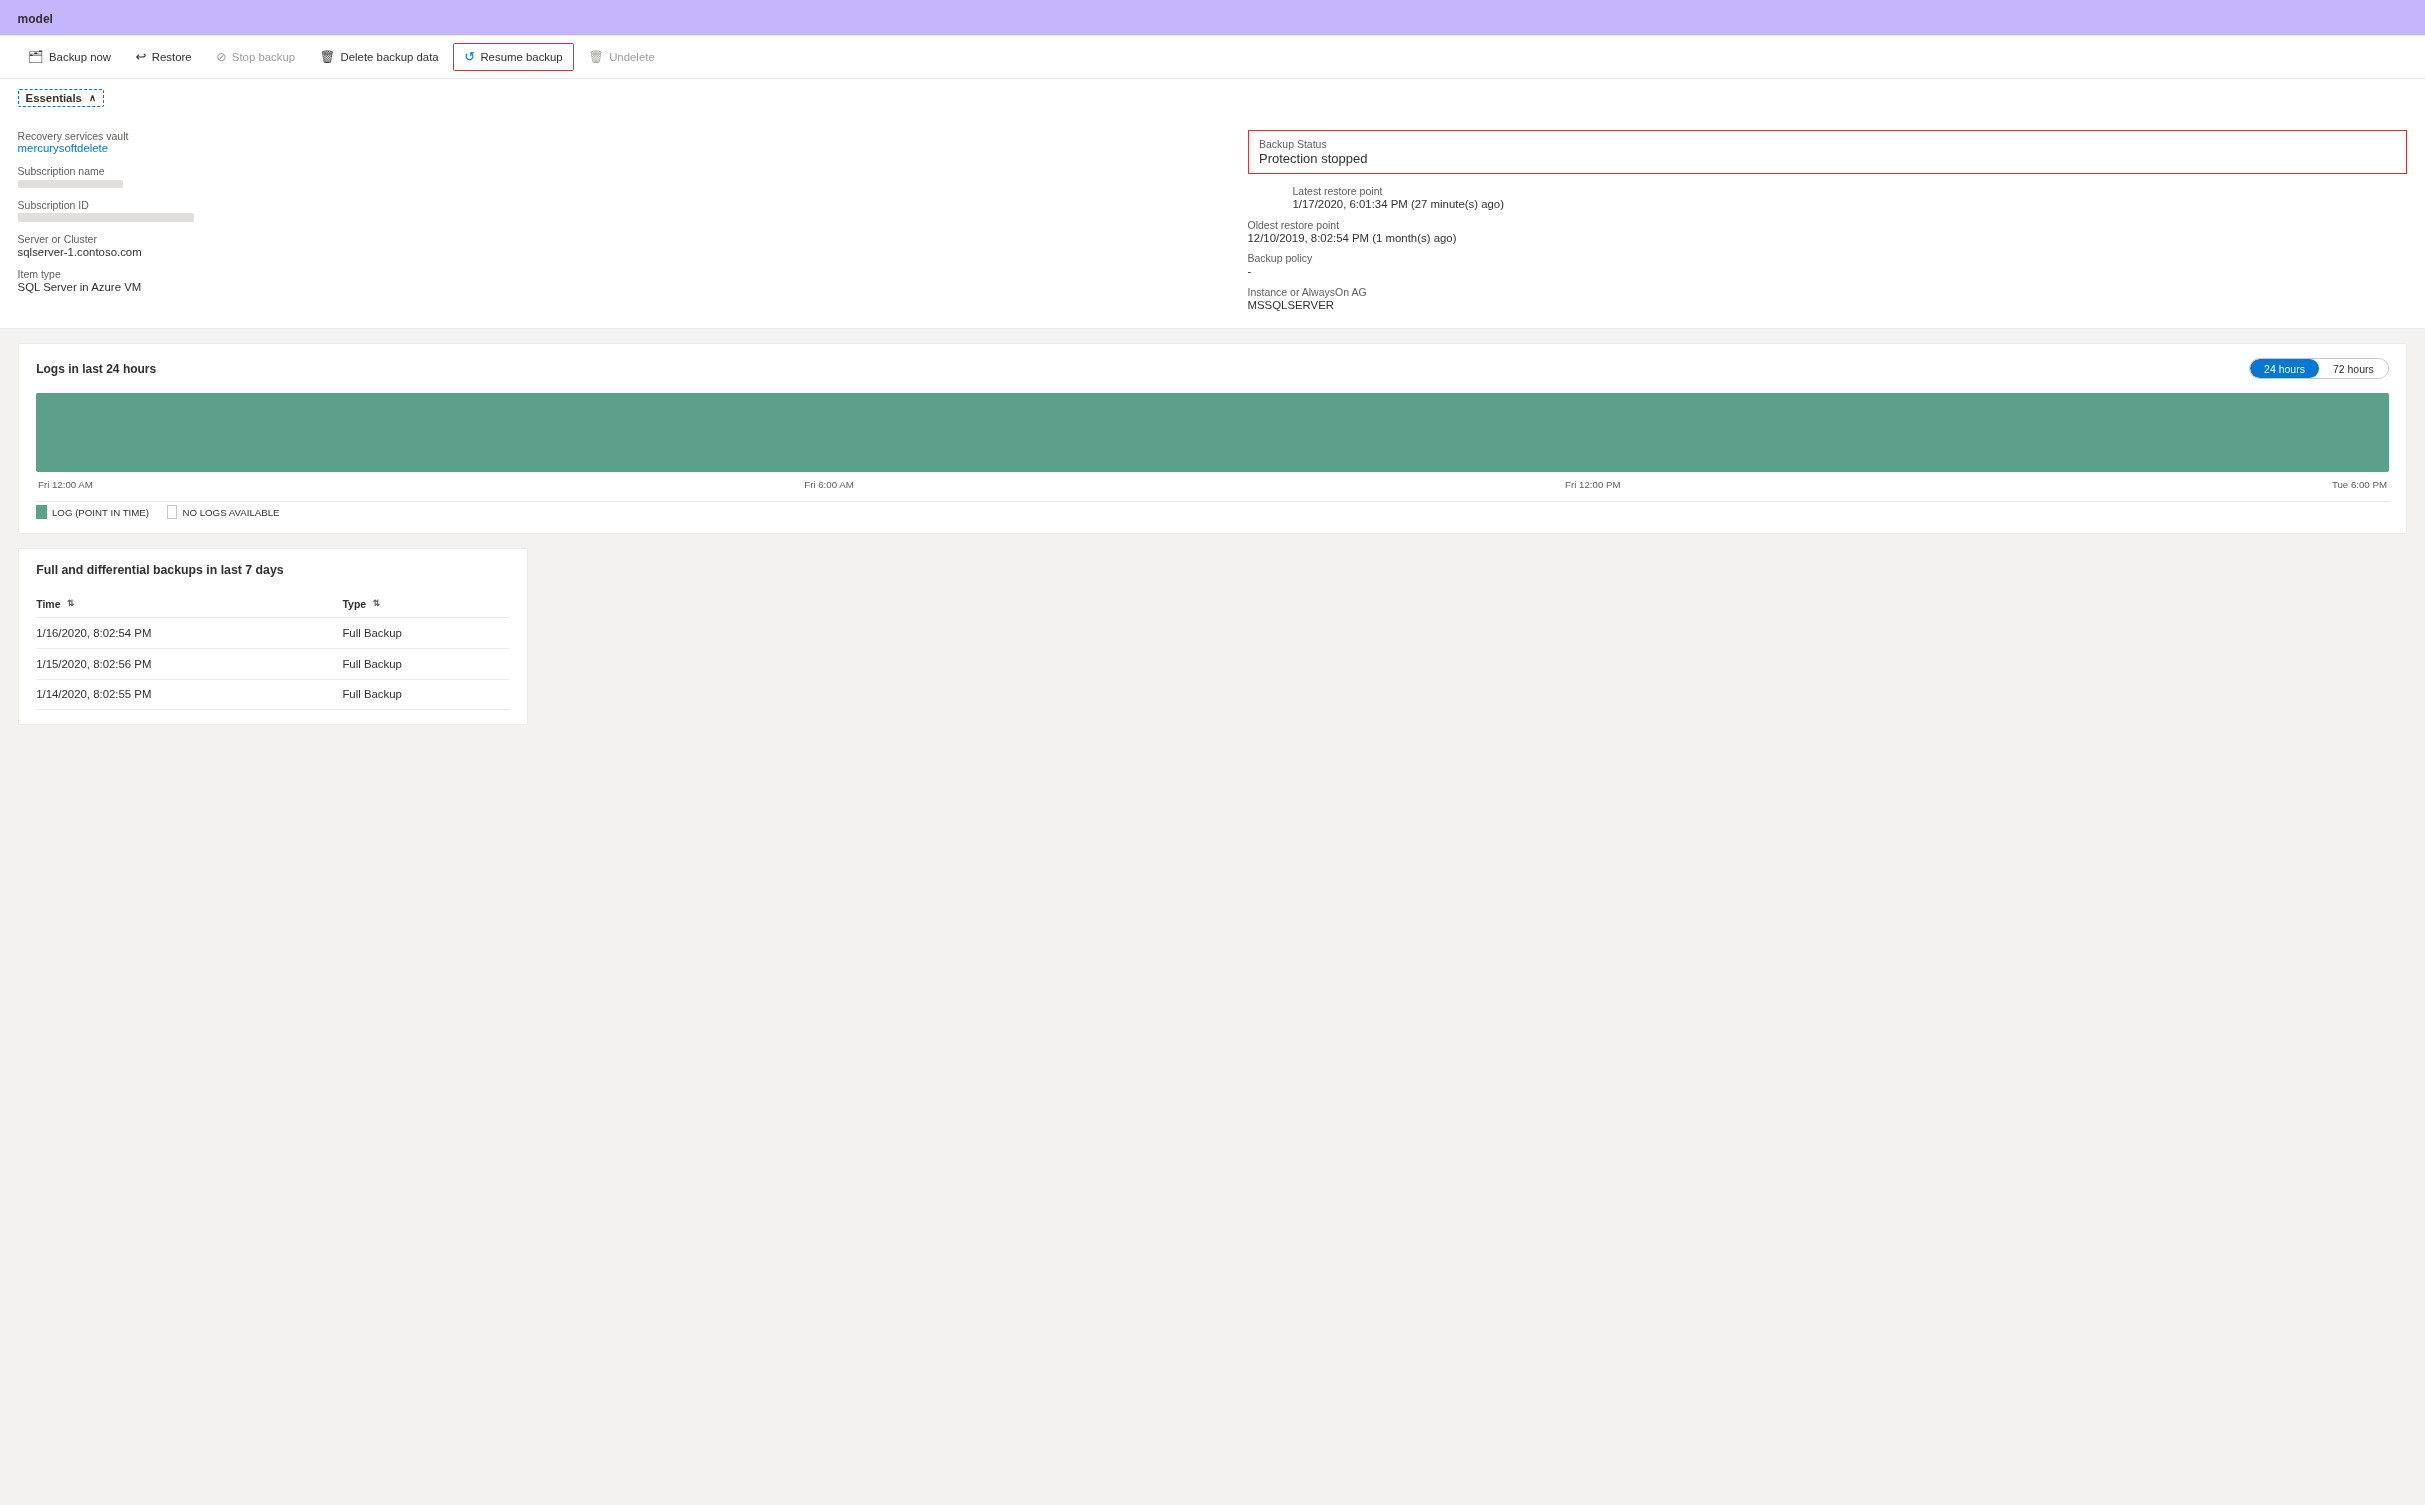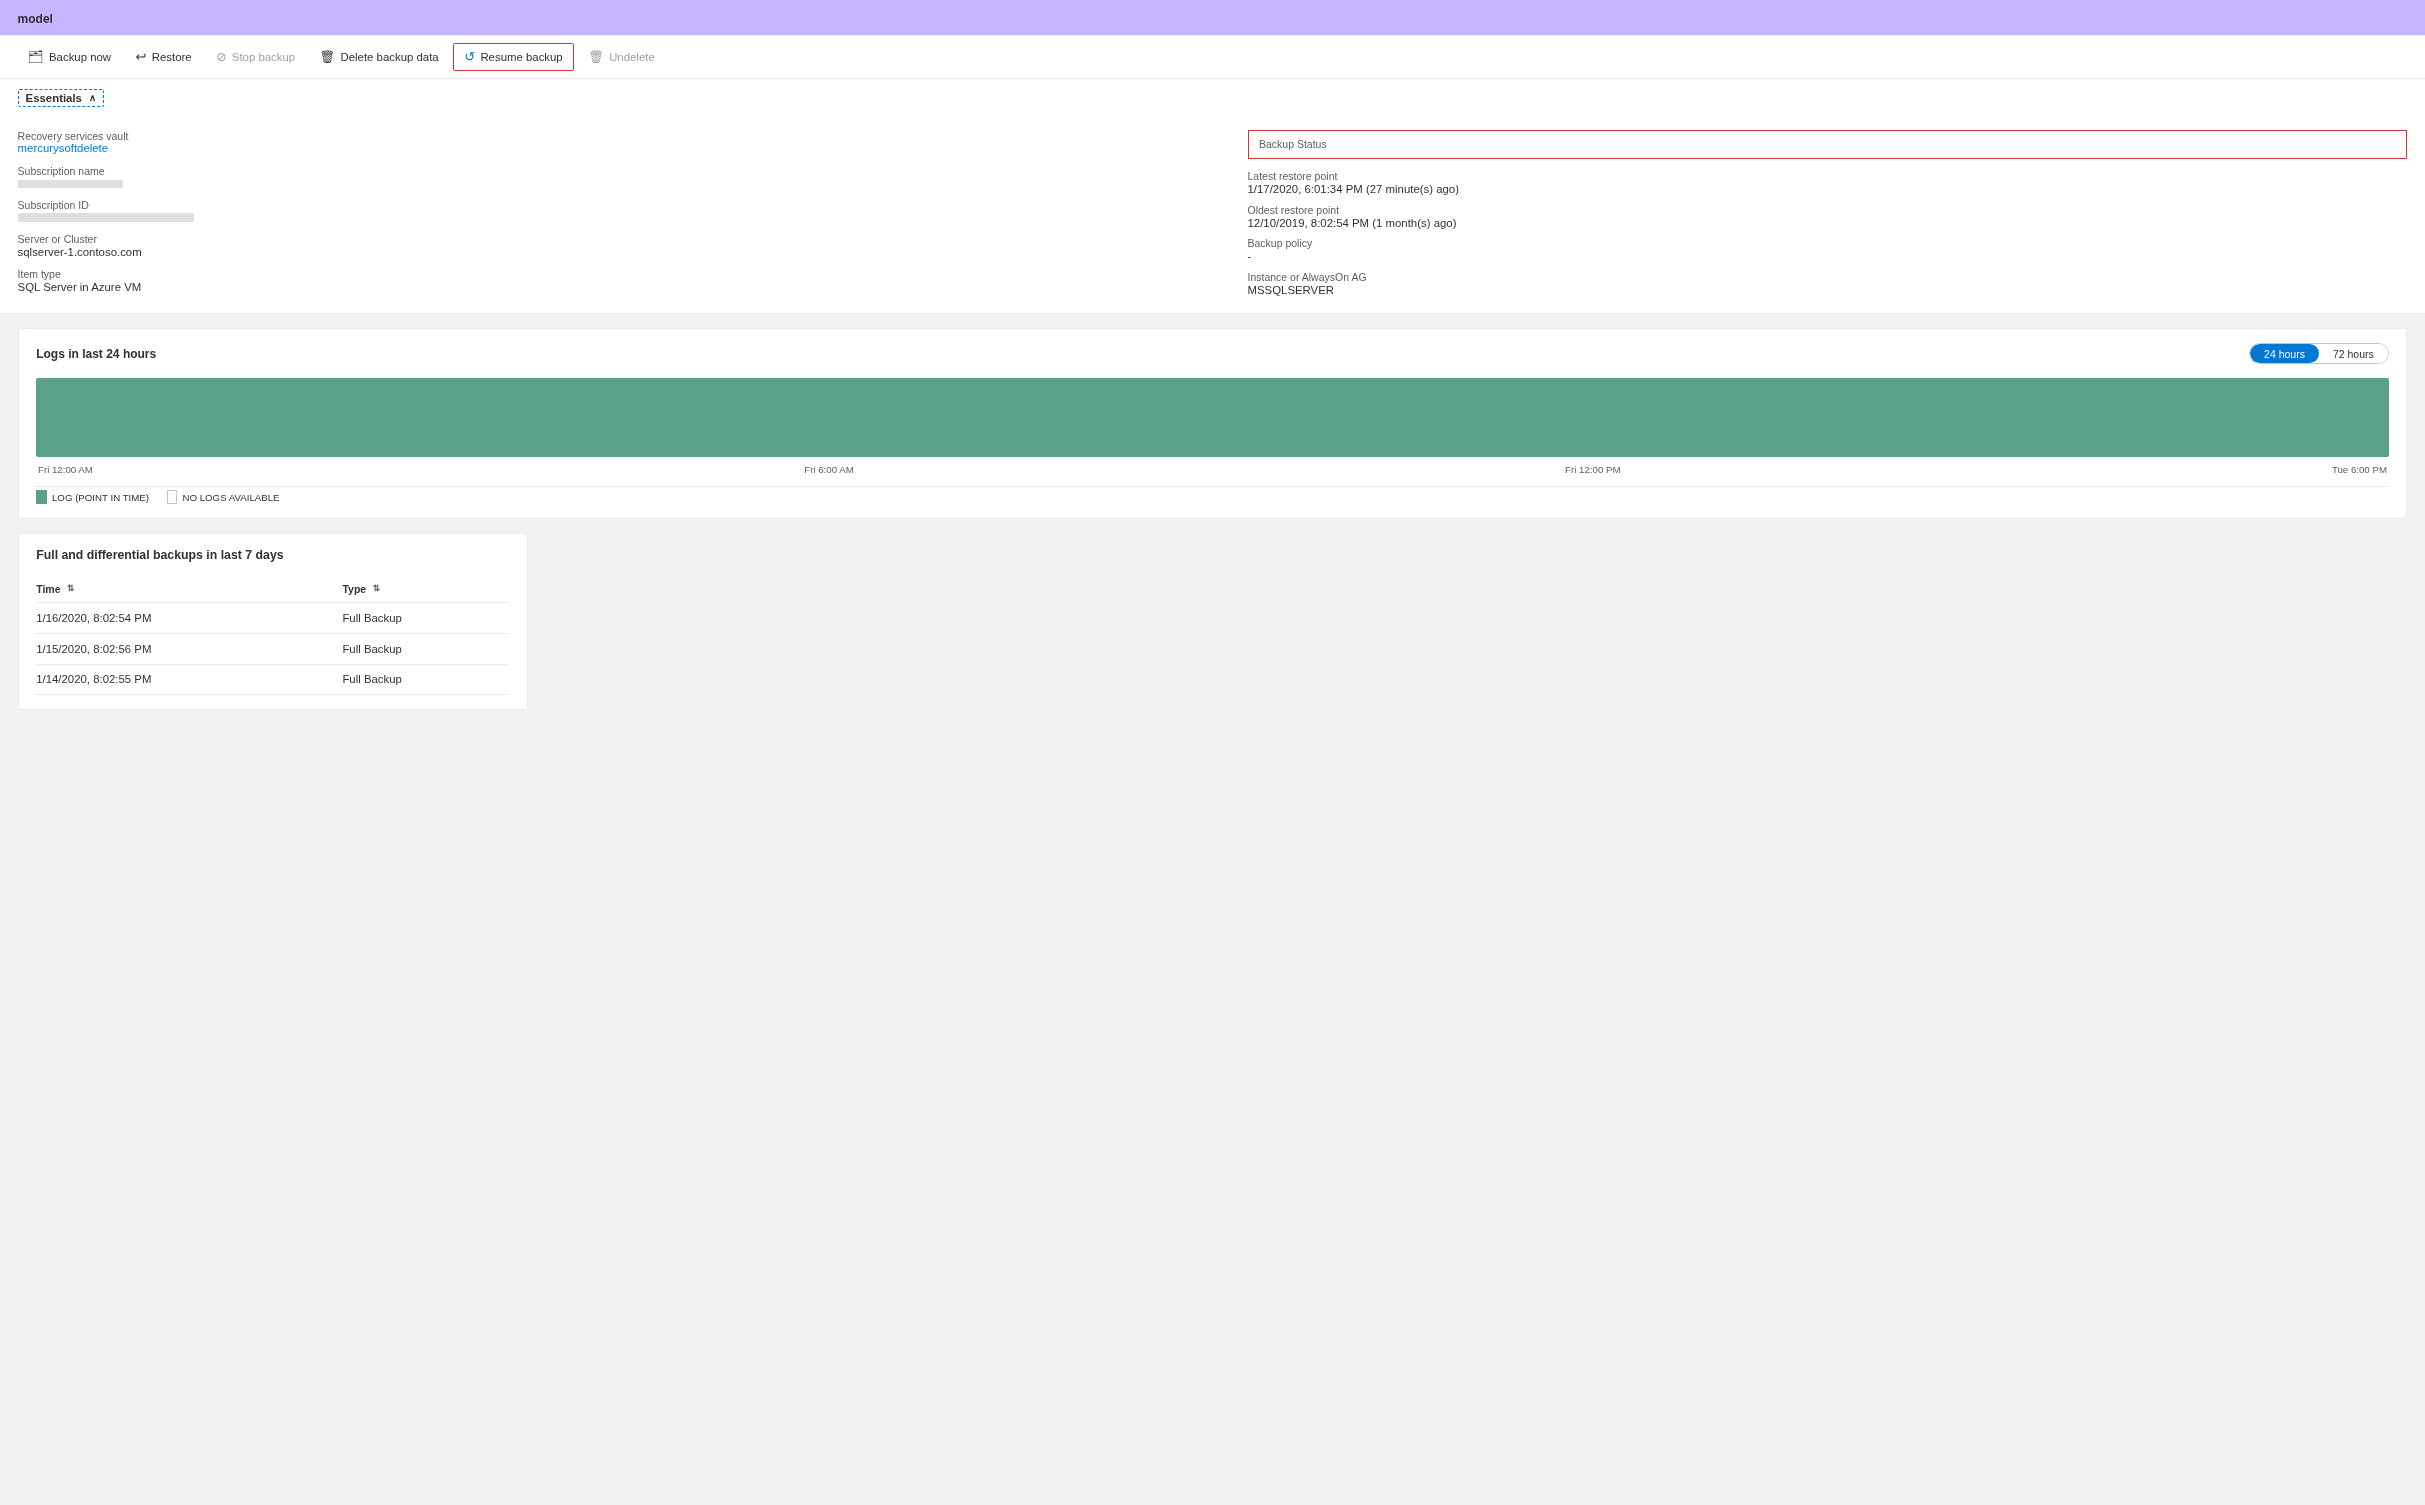--- a/index.html
+++ b/index.html
@@ -127,22 +127,23 @@
       </div>
       <div class="field-block">
         <div class="field-label">Item type</div>
         <div class="field-value">SQL Server in Azure VM</div>
       </div>
     </div>
 
     <div class="essentials-right">
       <div class="backup-status-box">
         <div class="backup-status-label">Backup Status</div>
-      </div>
-      <div class="field-block" style="margin-top:5.3px;">
+        <div class="backup-status-value">Protection stopped</div>
+      </div>
+      <div class="field-block" style="margin-top:5.3px;margin-left:45px;">
         <div class="field-label">Latest restore point</div>
         <div class="field-value">1/17/2020, 6:01:34 PM (27 minute(s) ago)</div>
       </div>
       <div class="field-block">
         <div class="field-label">Oldest restore point</div>
         <div class="field-value">12/10/2019, 8:02:54 PM (1 month(s) ago)</div>
       </div>
       <div class="field-block">
         <div class="field-label">Backup policy</div>
         <div class="field-value">-</div>

